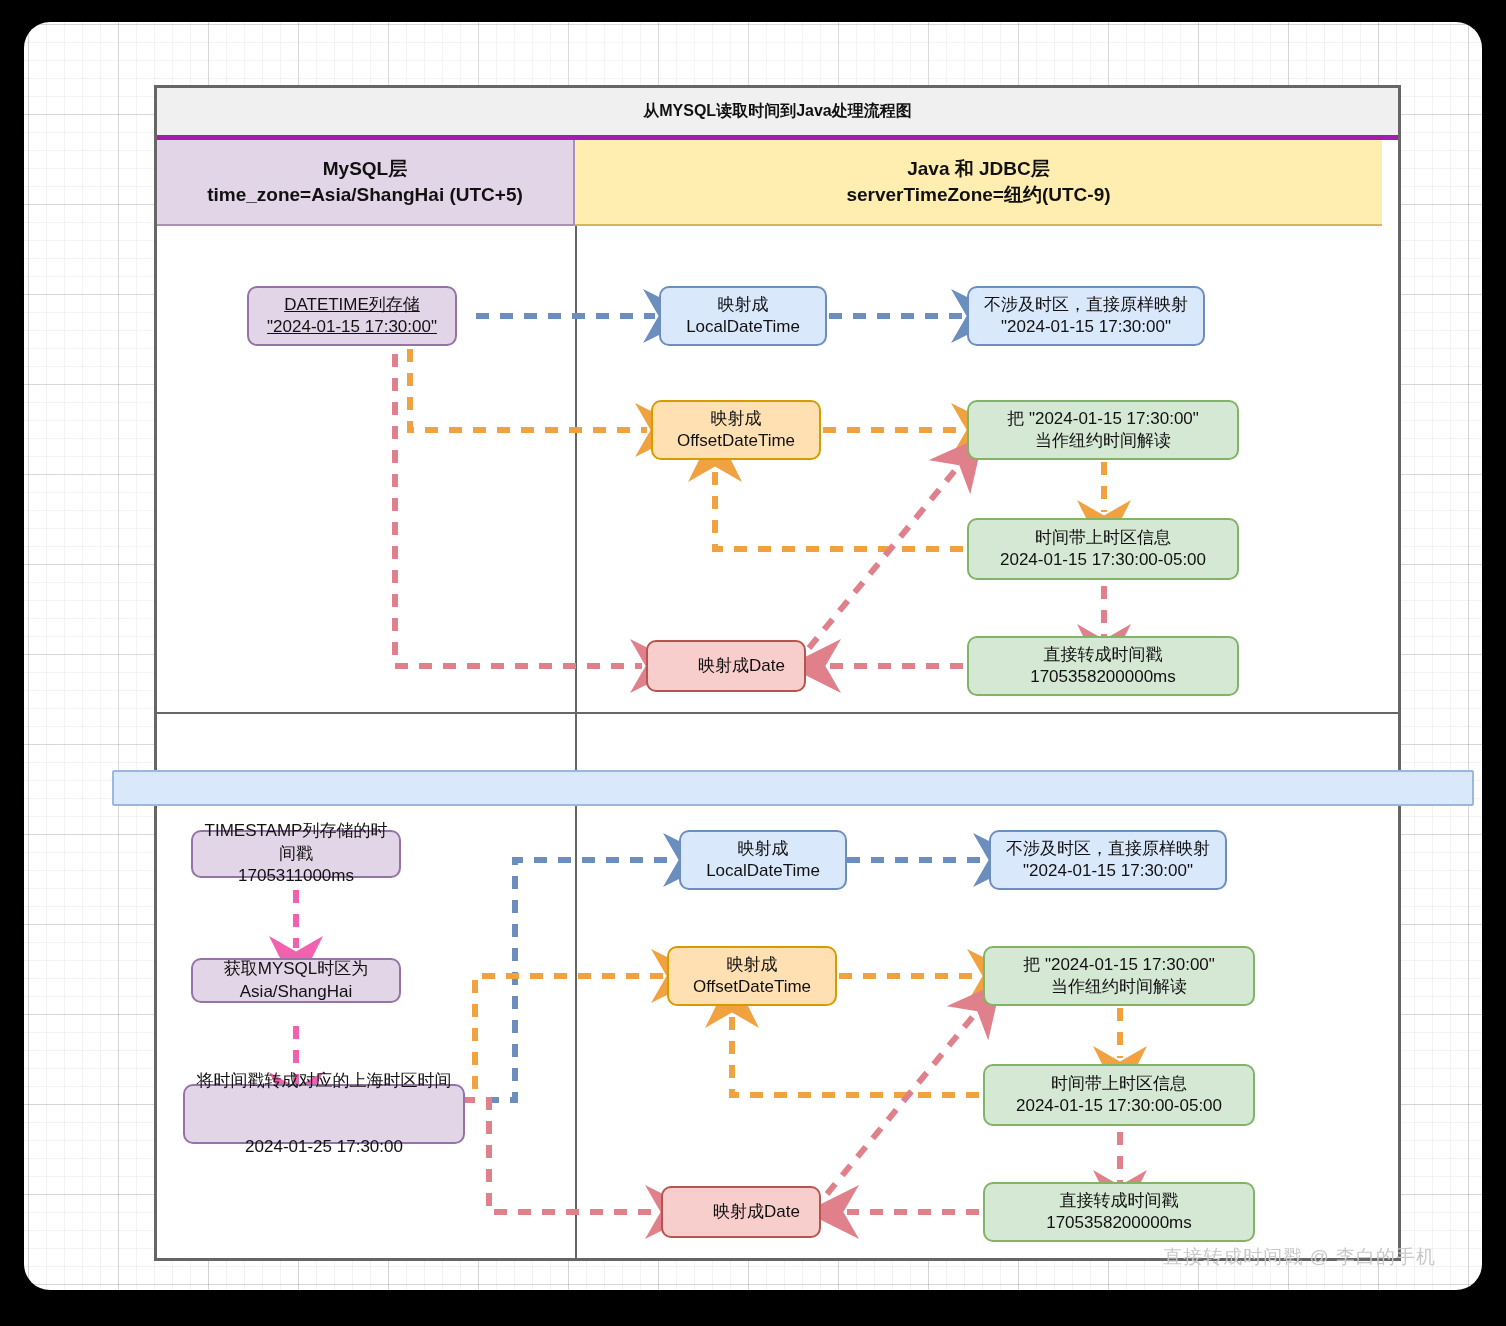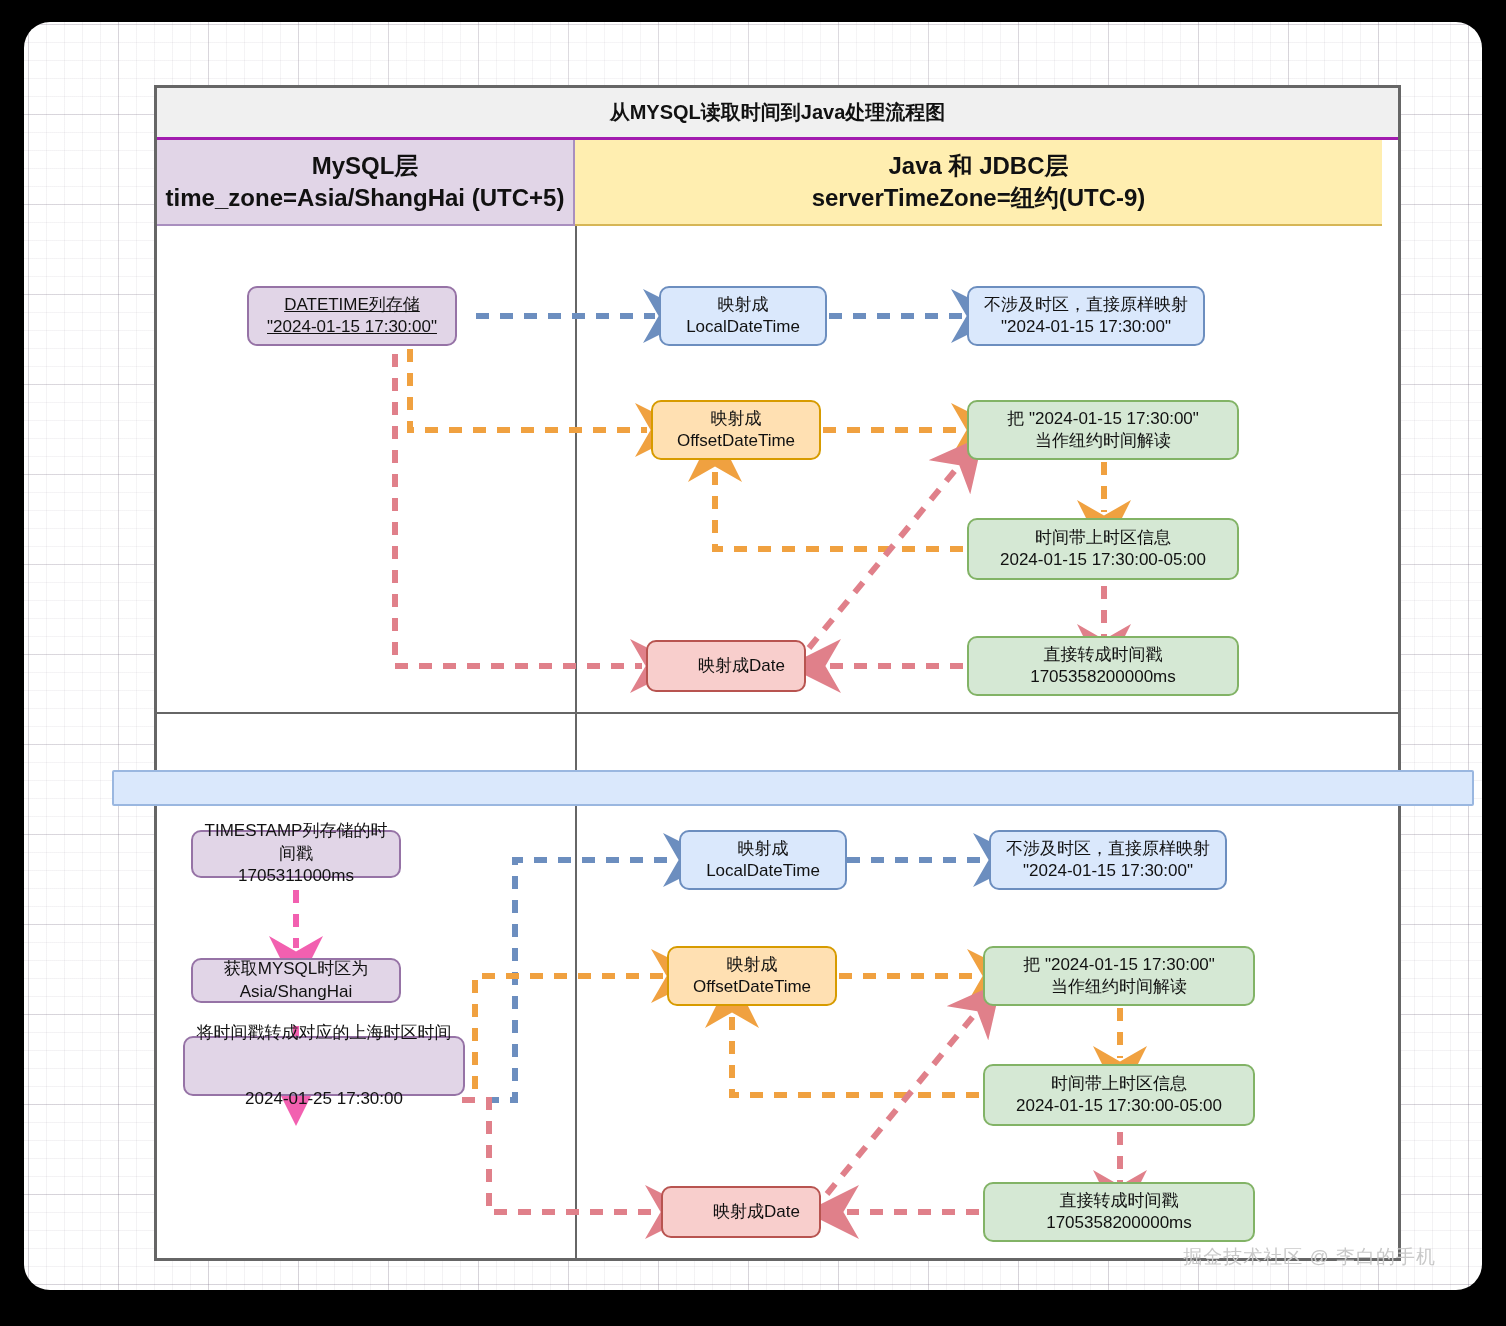--- a/index.html
+++ b/index.html
@@ -55,40 +55,40 @@
     background: #ffffff;
     z-index: 2;
   }
 
   .title-bar {
     position: absolute;
     left: 0; top: 0;
     width: 100%;
     height: 52px;
     background: #f0f0f0;
-    border-bottom: 3px solid #a21caf;
+    border-bottom: 5px solid #a21caf;
     box-sizing: border-box;
     display: flex;
     align-items: center;
     justify-content: center;
-    font-size: 20px;
+    font-size: 16px;
     font-weight: bold;
     color: #111111;
   }
 
   .lane-head {
     position: absolute;
     top: 52px;
     height: 86px;
     box-sizing: border-box;
     display: flex;
     flex-direction: column;
     align-items: center;
     justify-content: center;
-    font-size: 24px;
+    font-size: 19px;
     font-weight: bold;
     color: #111111;
     line-height: 1.35;
     text-align: center;
   }
   .lane-head.left {
     left: 0;
     width: 418px;
     background: #e1d5e7;
     border-right: 2px solid #a98fbf;
@@ -310,21 +310,21 @@
       <div class="node n-purple" style="left:34px; top:742px; width:210px; height:48px;">
         <div>TIMESTAMP列存储的时间戳</div>
         <div>1705311000ms</div>
       </div>
 
       <div class="node n-purple" style="left:34px; top:870px; width:210px; height:45px;">
         <div>获取MYSQL时区为</div>
         <div>Asia/ShangHai</div>
       </div>
 
-      <div class="node n-purple" style="left:26px; top:948px; width:282px; height:60px;gap:43px;">
+      <div class="node n-purple" style="left:26px; top:996px; width:282px; height:60px;gap:43px;">
         <div>将时间戳转成对应的上海时区时间</div>
         <div>2024-01-25 17:30:00</div>
       </div>
 
       <div class="node n-blue" style="left:522px; top:742px; width:168px; height:60px;">
         <div>映射成</div>
         <div>LocalDateTime</div>
       </div>
 
       <div class="node n-blue" style="left:832px; top:742px; width:238px; height:60px;">
@@ -353,16 +353,16 @@
 
       <div class="node n-green" style="left:826px; top:1094px; width:272px; height:60px;">
         <div>直接转成时间戳</div>
         <div>1705358200000ms</div>
       </div>
 
     </div>
 
     <div id="blue-band"></div>
 
-    <div class="wm">掘金技术社区 @ 李白的手机</div>
+    <div class="wm">直接转成时间戳 @ 李白的手机</div>
 
   </div>
 </div>
 
 </body></html>

